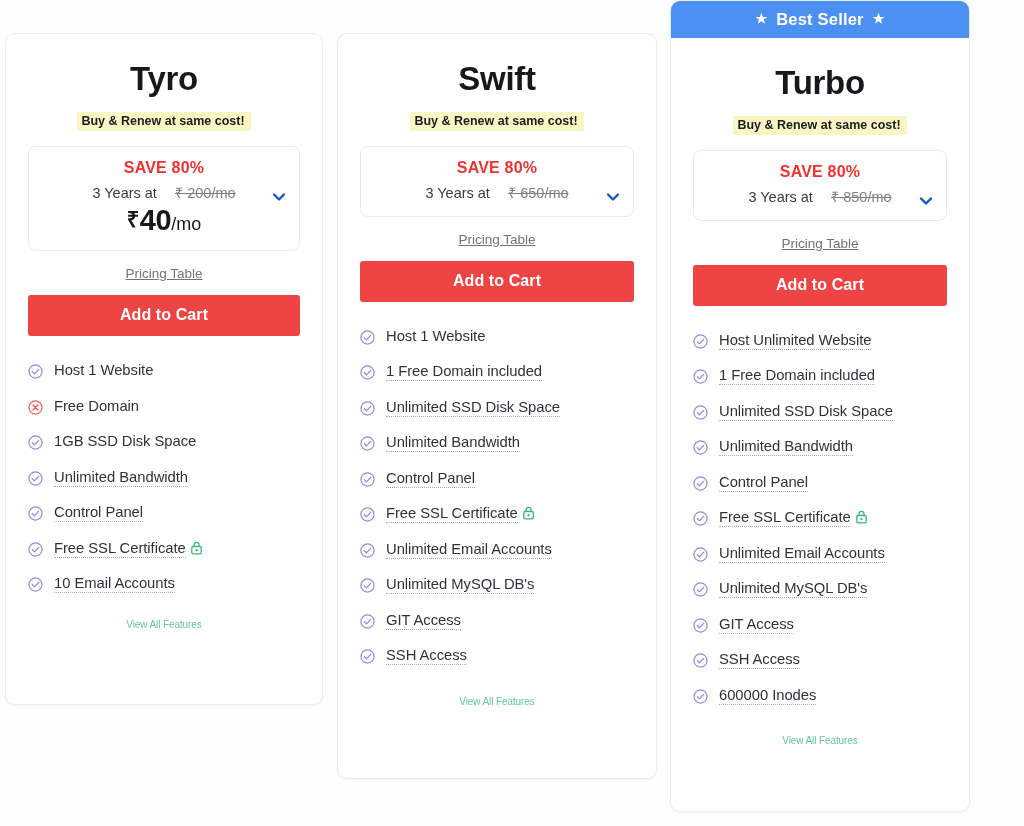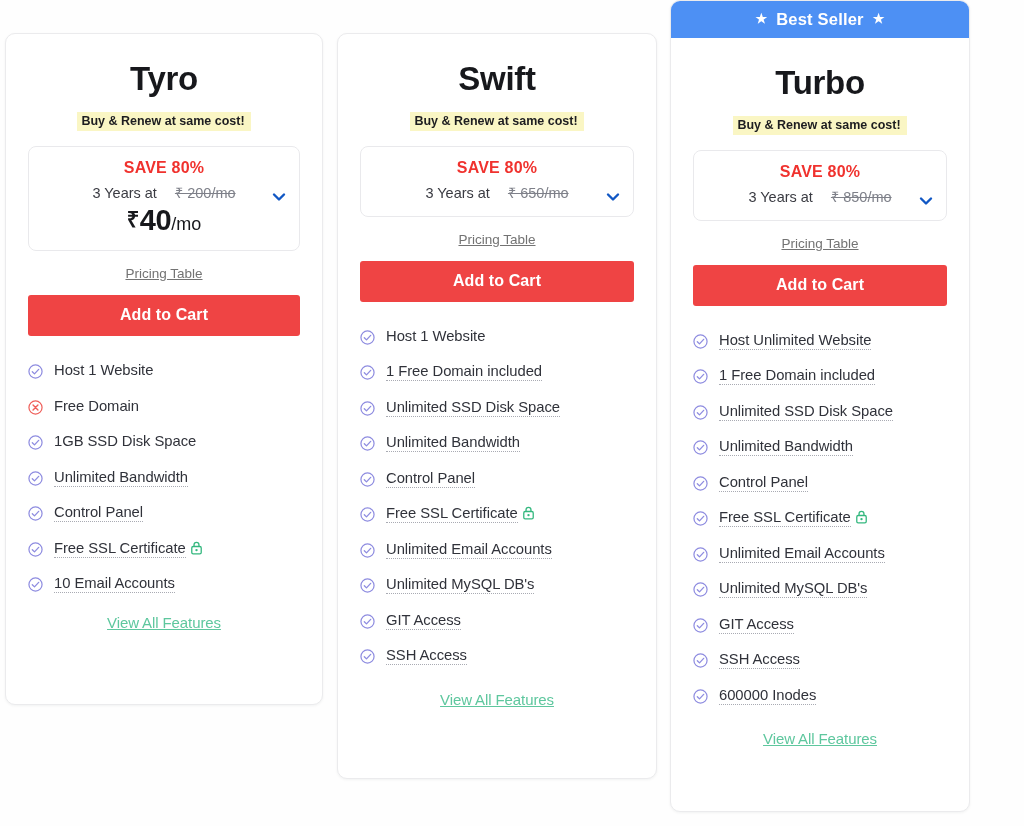--- a/index.html
+++ b/index.html
@@ -159,23 +159,22 @@
     padding-bottom: 1px;
   }
   .lock { display: inline-block; width: 13px; height: 14px; vertical-align: -2px; margin-left: 4px; }
 
   .viewall-wrap { text-align: center; margin-top: 20px; }
   .card.c1 .viewall-wrap { margin-top: 22px; }
   .card.c2 .viewall-wrap { margin-top: 26px; }
   .card.c3 .viewall-wrap { margin-top: 26px; }
   .viewall {
     color: #5ec79e;
-    font-size: 15px;
+    font-size: 10px;
     font-weight: 500;
-    text-decoration: underline;
     cursor: pointer;
     letter-spacing: -.1px;
   }
 </style>
 </head>
 <body>
 
 <div id="stage">
 
   <div class="card c1">

